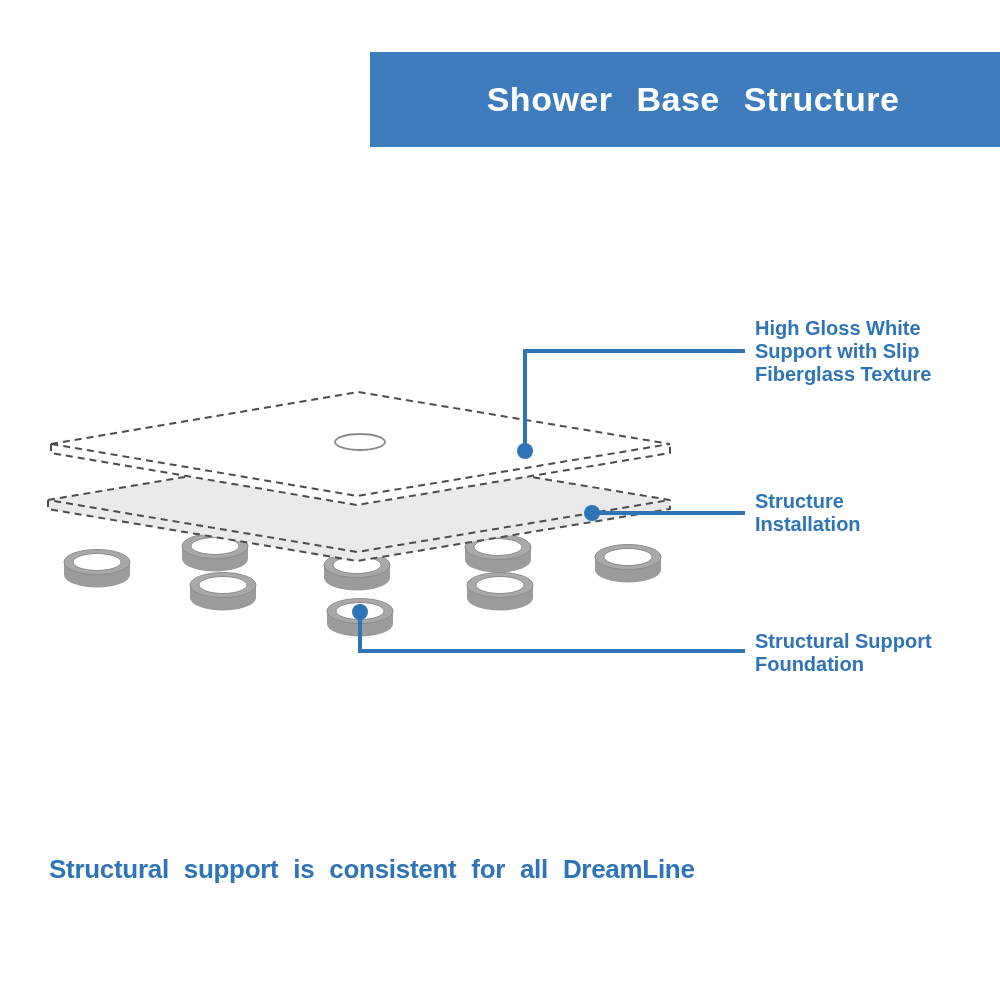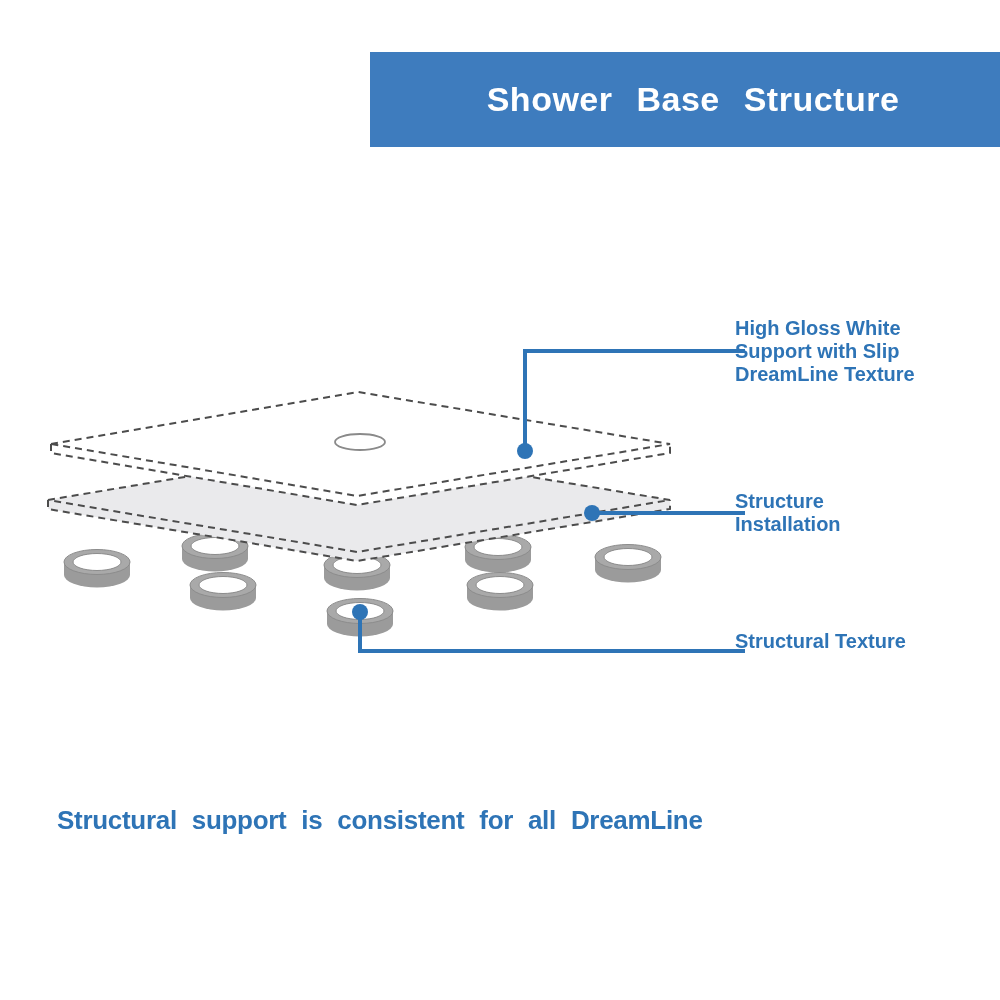--- a/index.html
+++ b/index.html
@@ -22,30 +22,30 @@
   .dash{fill:none;stroke:var(--outline-gray,#4C4C4C);stroke-width:2;stroke-dasharray:7 5;}
   .slab-white{fill:#ffffff;}
   .slab-gray{fill:var(--slab-gray,#EAEAEC);}
   .rw{fill:var(--ring-gray,#9B9B9B);}
   .rt{fill:var(--ring-top-gray,#A9A9A9);stroke:var(--ring-edge-gray,#8C8C8C);stroke-width:1;}
   .rh{fill:#ffffff;stroke:var(--ring-edge-gray,#8C8C8C);stroke-width:1;}
   .drain{fill:#ffffff;stroke:var(--drain-gray,#8A8A8A);stroke-width:1.8;}
   .lead{fill:none;stroke:var(--accent-blue,#2E74B6);stroke-width:4;}
   .dot{fill:var(--accent-blue,#2E74B6);}
   .callout{
-    position:absolute;left:735px;color:var(--accent-blue,#2E74B6);
+    position:absolute;left:755px;color:var(--accent-blue,#2E74B6);
     font-size:20px;line-height:23px;white-space:nowrap;
   }
   .callout-acrylic{top:317px;}
   .callout-fiberglass{top:490px;}
   .callout-foundation{top:630px;}
   .footer-note{
-    position:absolute;left:49px;top:806px;
+    position:absolute;left:49px;top:855px;
     color:var(--accent-blue,#2E74B6);
-    font-size:26px;line-height:28.5px;letter-spacing:-.3px;word-spacing:8px;white-space:nowrap;margin-left:8px;
+    font-size:26px;line-height:28.5px;letter-spacing:-.3px;word-spacing:8px;white-space:nowrap;
   }
 </style>
 </head>
 <body style="--accent-blue: #2E74B6; --header-blue: #3E7CBE; --header-text: #FFFFFF; --background: #FFFFFF; --slab-gray: #EAEAEC; --outline-gray: #4C4C4C; --ring-gray: #9B9B9B; --ring-top-gray: #A9A9A9; --ring-edge-gray: #8C8C8C; --drain-gray: #8A8A8A;">
 
 <div class="header-band">
   <span class="title">Shower Base Structure</span>
 </div>
 
 <svg class="diagram" viewBox="0 0 1000 1000">
@@ -123,27 +123,28 @@
   </g>
   <g>
     <polyline class="lead" points="745,651 360,651 360,612"></polyline>
     <circle class="dot" cx="360" cy="612" r="8"></circle>
   </g>
 </svg>
 
 <div class="callout callout-acrylic">
   <div>High Gloss White</div>
   <div>Support with Slip</div>
-  <div>DreamLine Texture</div>
+  <div>Fiberglass Texture</div>
 </div>
 
 <div class="callout callout-fiberglass">
   <div>Structure</div>
   <div>Installation</div>
 </div>
 
 <div class="callout callout-foundation">
-  <div>Structural Texture</div>
+  <div>Structural Support</div>
+  <div>Foundation</div>
 </div>
 
 <div class="footer-note">
   <div>Structural support is consistent for all DreamLine</div>
 </div>
 
 </body></html>

